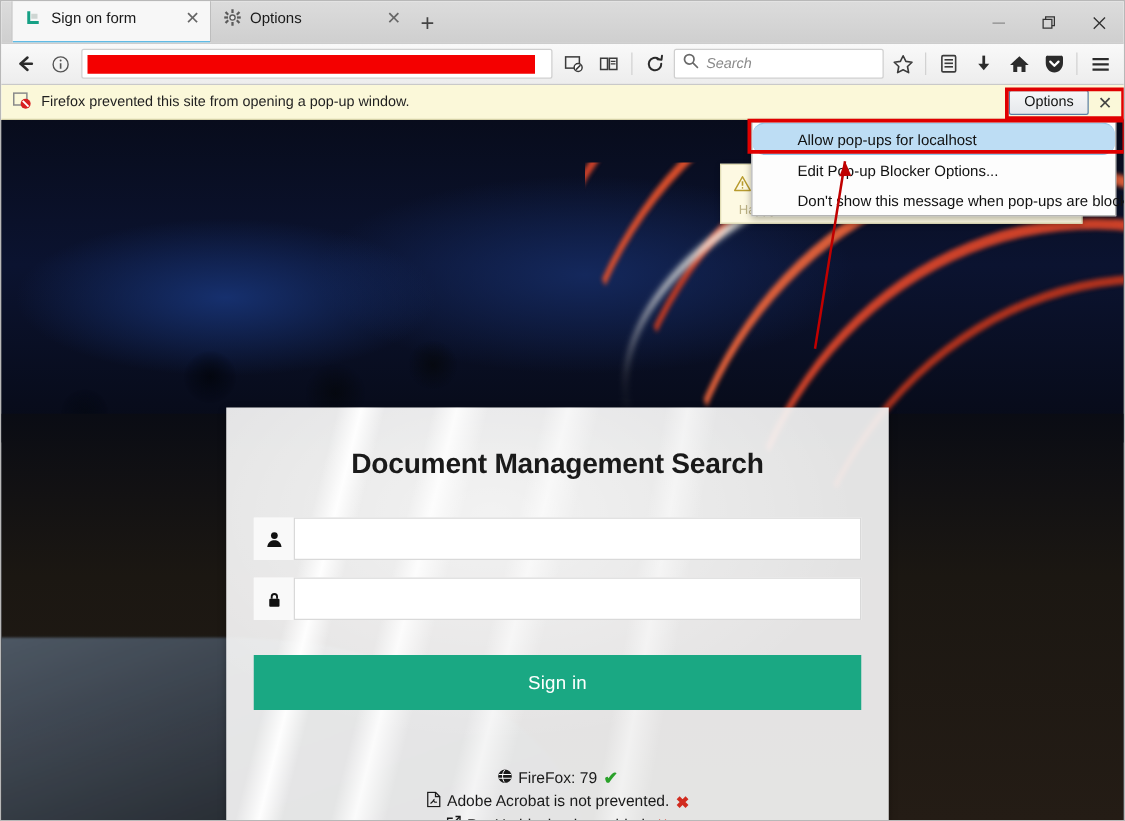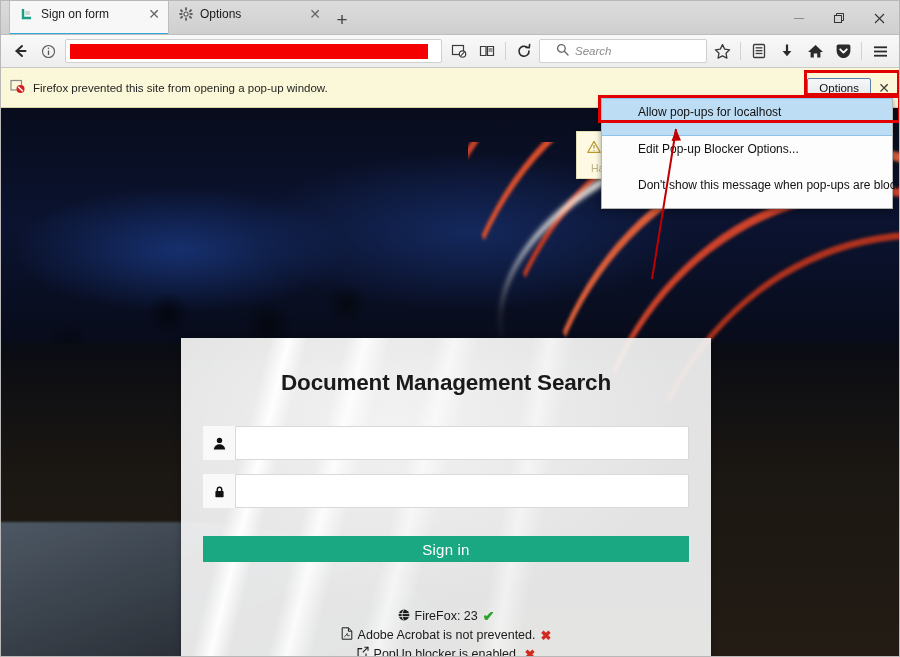--- a/index.html
+++ b/index.html
@@ -116,36 +116,36 @@
     margin-left: 2px;
   }
   .searchbar {
     width: 168px;
     height: 24px;
     background: #fff;
     border: 1px solid #cfcfcf;
     border-radius: 2px;
     display: flex;
     align-items: center;
-    padding: 0 16px;
+    padding: 0 6px;
     gap: 6px;
   }
   .searchbar .ph {
     font-size: 11.5px;
     color: #8a8a8a;
     font-style: italic;
   }
   .toolsep {
     width: 1px; height: 18px; background: #d2d2d2; margin: 0 3px;
   }
 
   
   .notifbar {
     position: relative;
-    height: 40px;
+    height: 28px;
     background: #fbf8d9;
     border-bottom: 1px solid #d6d2a8;
     display: flex;
     align-items: center;
     padding: 0 6px 0 9px;
     font-size: 11.5px;
     color: #1f1f1f;
   }
   .notif-text { margin-left: 8px; }
   .notif-right {
@@ -301,21 +301,21 @@
     border: 1px solid #d9d9d9;
     outline: none;
     font-size: 13px;
     padding: 0 8px;
     color: #333;
     font-family: "Liberation Sans", sans-serif;
   }
   .signin-btn {
     display: block;
     width: 100%;
-    height: 26px;
+    height: 44px;
     background: #1aa883;
     border: none;
     color: #ffffff;
     font-size: 15px;
     font-family: "Liberation Sans", sans-serif;
     letter-spacing: .2px;
   }
   .status-list {
     margin-top: 46px;
     display: flex;
@@ -340,22 +340,23 @@
     left: 600px; top: 96px;
     width: 292px;
     background: #fdfdfd;
     border: 1px solid #b5b5b5;
     box-shadow: 0 2px 6px rgba(0,0,0,.35);
     font-size: 12px;
     color: #111;
     z-index: 40;
   }
   .menu-item {
-    padding: 6px 10px 16px 36px;
+    padding: 6px 10px 4px 36px;
     white-space: nowrap;
+    border-radius: 10px;
   }
   .menu-item.selected {
     background: #bdddf4;
     border-top: 1px solid #8fc4e8;
     border-bottom: 1px solid #8fc4e8;
   }
   .red-box {
     position: absolute;
     border: 3px solid #e00000;
     z-index: 45;
@@ -609,21 +610,21 @@
 
         <div class="status-list">
 
           <div class="status-item">
             <span>
               <svg width="12" height="12" viewBox="0 0 12 12" fill="#1a1a1a">
                 <circle cx="6" cy="6" r="5.4"></circle>
                 <path d="M6 .9 C3.4 2.8 3.4 9.2 6 11.1 M1 4.6 H11 M1 7.6 H11" stroke="#fff" stroke-width=".8" fill="none"></path>
               </svg>
             </span>
-            <span>FireFox: 23</span>
+            <span>FireFox: 79</span>
             <span class="mark-ok">✔</span>
           </div>
 
           <div class="status-item">
             <span>
               <svg width="12" height="13" viewBox="0 0 12 13" fill="none" stroke="#1a1a1a" stroke-width="1">
                 <path d="M1.2 .8 H7.4 L10.8 4.2 V12.2 H1.2 Z"></path>
                 <path d="M7.4 .8 V4.2 H10.8"></path>
                 <path d="M3.4 9.8 C5.4 8.4 6.6 6 6.2 6.6 C5.6 7.6 6.4 9.4 8.6 8.6" stroke-width=".9"></path>
               </svg>

